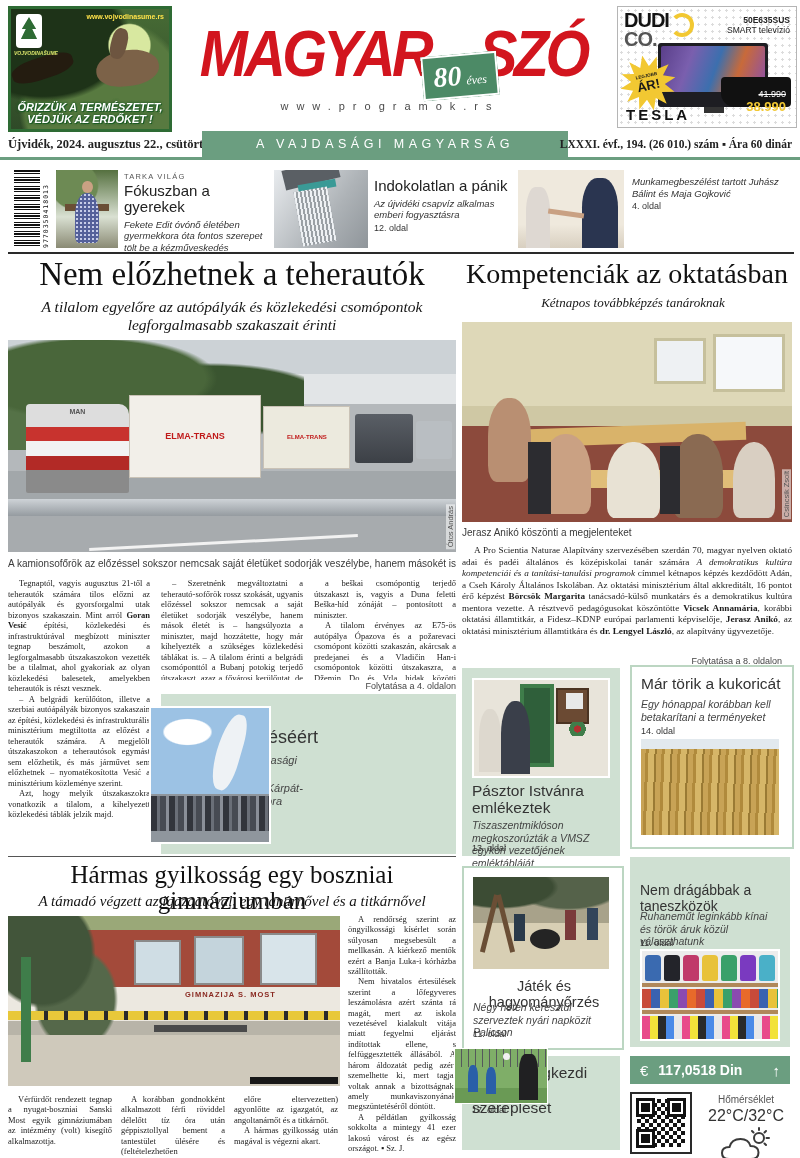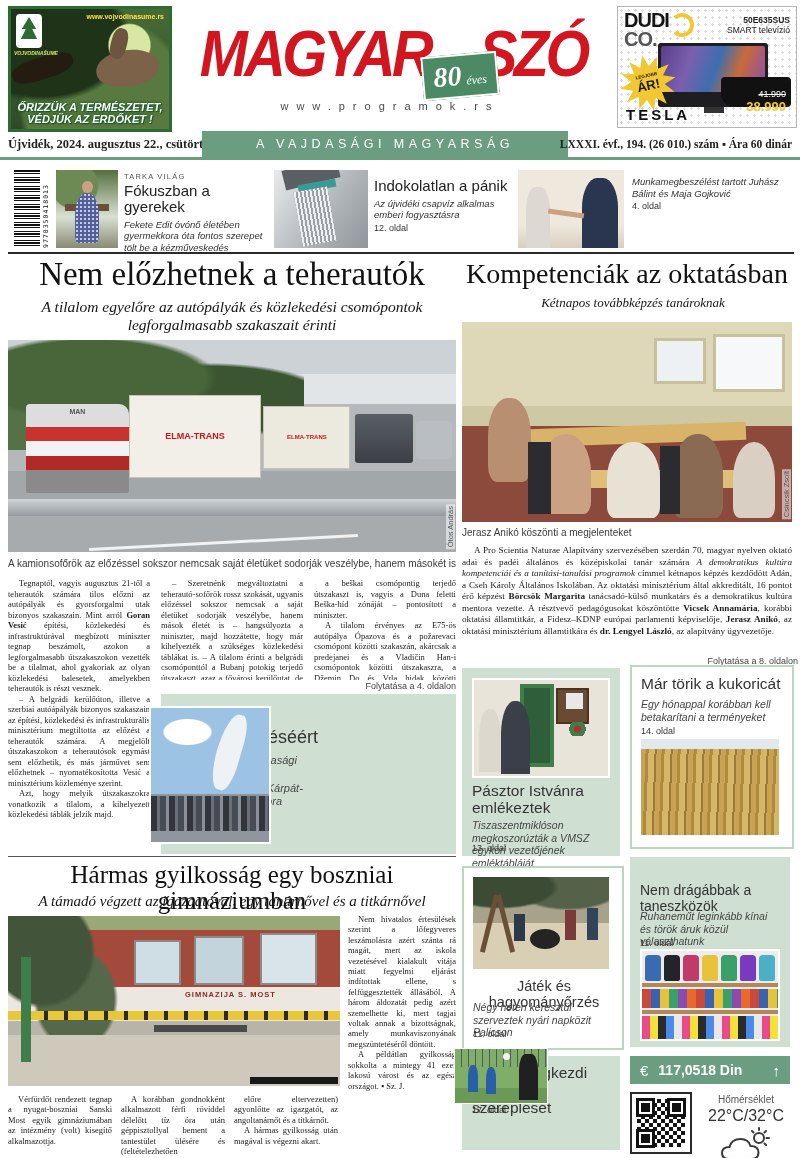--- a/index.html
+++ b/index.html
@@ -224,21 +224,21 @@
     <div class="abs" style="left:82%;top:60%;width:13%;height:38%;background:#d9cfc2;border-radius:48% 48% 15% 15%;"></div>
     <div class="abs" style="left:20%;top:60%;width:7%;height:36%;background:#2c2c30;"></div>
     <div class="abs" style="left:60%;top:62%;width:6%;height:34%;background:#2c2c30;"></div>
     <div class="credit">Csincsik Zsolt</div>
   </div>
   <div class="abs caption" style="left:462px;top:527px;width:330px;">Jerasz Anikó köszönti a megjelenteket</div>
 
   <div class="abs edu-body" style="left:462px;top:545px;width:330px;height:112px;">
     <p><span>A Pro Scientia Naturae Alapítvány szervezésében szerdán 70, magyar nyelven oktató adai és padéi általános és középiskolai tanár számára </span><em>A demokratikus kultúra kompetenciái és a tanítási-tanulási programok</em><span> címmel kétnapos képzés kezdődött Adán, a Cseh Károly Általános Iskolában. Az oktatási minisztérium által akkreditált, 16 pontot érő képzést </span><strong>Börcsök Margarita</strong><span> tanácsadó-külső munkatárs és a demokratikus kultúra mentora vezette. A résztvevő pedagógusokat köszöntötte </span><strong>Vicsek Annamária</strong><span>, korábbi oktatási államtitkár, a Fidesz–KDNP európai parlamenti képviselője, </span><strong>Jerasz Anikó</strong><span>, az oktatási minisztérium államtitkára és </span><strong>dr. Lengyel László</strong><span>, az alapítvány ügyvezetője.</span></p>
   </div>
-  <div class="abs cont" style="left:468px;top:656px;width:330px;">Folytatása a 8. oldalon</div>
+  <div class="abs cont" style="left:452px;top:656px;width:330px;">Folytatása a 8. oldalon</div>
 
   <div class="abs gbox" style="left:462px;top:668px;width:158px;height:188px;">
     <div class="abs bphoto" style="left:10px;top:10px;width:134px;height:96px;background:#e8e4da;">
       <div class="abs" style="left:34%;top:4%;width:20%;height:78%;border:4px solid #3f7d4a;background:#2f5f3a;"></div>
       <div class="abs" style="right:14%;top:8%;width:22%;height:34%;background:#6b4a33;border:2px solid #4a3322;"></div>
       <div class="abs" style="right:19%;top:14%;width:12%;height:16%;background:#e8e8e8;"></div>
       <div class="abs" style="right:16%;top:44%;width:14%;height:14%;background:radial-gradient(circle,#b03030 0 30%,#3f7d4a 31% 70%,transparent 71%);"></div>
       <div class="abs" style="left:4%;top:30%;width:16%;height:66%;background:#ddd8ce;border-radius:45% 45% 0 0;"></div>
       <div class="abs" style="left:20%;top:22%;width:22%;height:76%;background:#3a3f4a;border-radius:45% 45% 0 0;"></div>
     </div>
@@ -300,20 +300,21 @@
     <div class="abs" style="left:56%;top:12%;width:14%;height:26%;background:#c4d4dc;border:2px solid #8a8a8a;"></div>
     <div class="abs" style="left:76%;top:10%;width:16%;height:28%;background:#d8e4ea;border:2px solid #8a8a8a;"></div>
     <div class="abs" style="left:36%;top:44%;width:62%;height:10%;text-align:center;font:700 7.5px/1 'Liberation Sans';color:#8a2a22;letter-spacing:1px;">GIMNAZIJA S. MOST</div>
     <div class="abs" style="left:0;top:56%;width:100%;height:5%;background:repeating-linear-gradient(90deg,#e8c83a 0 16px,#2a2a2a 16px 20px);"></div>
     <div class="abs" style="left:4%;top:24%;width:3%;height:62%;background:#3f7d4a;"></div>
     <div class="abs" style="left:44%;top:64%;width:28%;height:4%;background:#4a4a4a;"></div>
     <div class="abs" style="right:2px;bottom:2px;width:88px;height:7px;background:#181818;"></div>
   </div>
 
   <div class="abs bodysm" style="left:348px;top:914px;width:108px;height:242px;">
+    <p>A rendőrség szerint az öngyilkossági kísérlet során súlyosan megsebesült a mellkasán. A kiérkező mentők ezért a Banja Luka-i kórházba szállították.</p>
     <p>Nem hivatalos értesülések szerint a lőfegyveres leszámolásra azért szánta rá magát, mert az iskola vezetésével kialakult vitája miatt fegyelmi eljárást indítottak ellene, s felfüggesztették állásából. A három áldozatát pedig azért szemelhette ki, mert tagjai voltak annak a bizottságnak, amely munkaviszonyának megszüntetéséről döntött.</p>
     <p>A példátlan gyilkosság sokkolta a mintegy 41 ezer lakosú várost és az egész országot. ▪ Sz. J.</p>
   </div>
 
   <div class="abs bodysm" style="left:8px;top:1094px;width:104px;height:62px;">
     <p>Vérfürdőt rendezett tegnap a nyugat-boszniai Sanski Most egyik gimnáziumában az intézmény (volt) kisegítő alkalmazottja.</p>
   </div>
   <div class="abs bodysm" style="left:121px;top:1094px;width:104px;height:62px;">
     <p>A korábban gondnokként alkalmazott férfi röviddel délelőtt tíz óra után géppisztollyal bement a tantestület ülésére és (feltételezhetően</p>
   </div>

